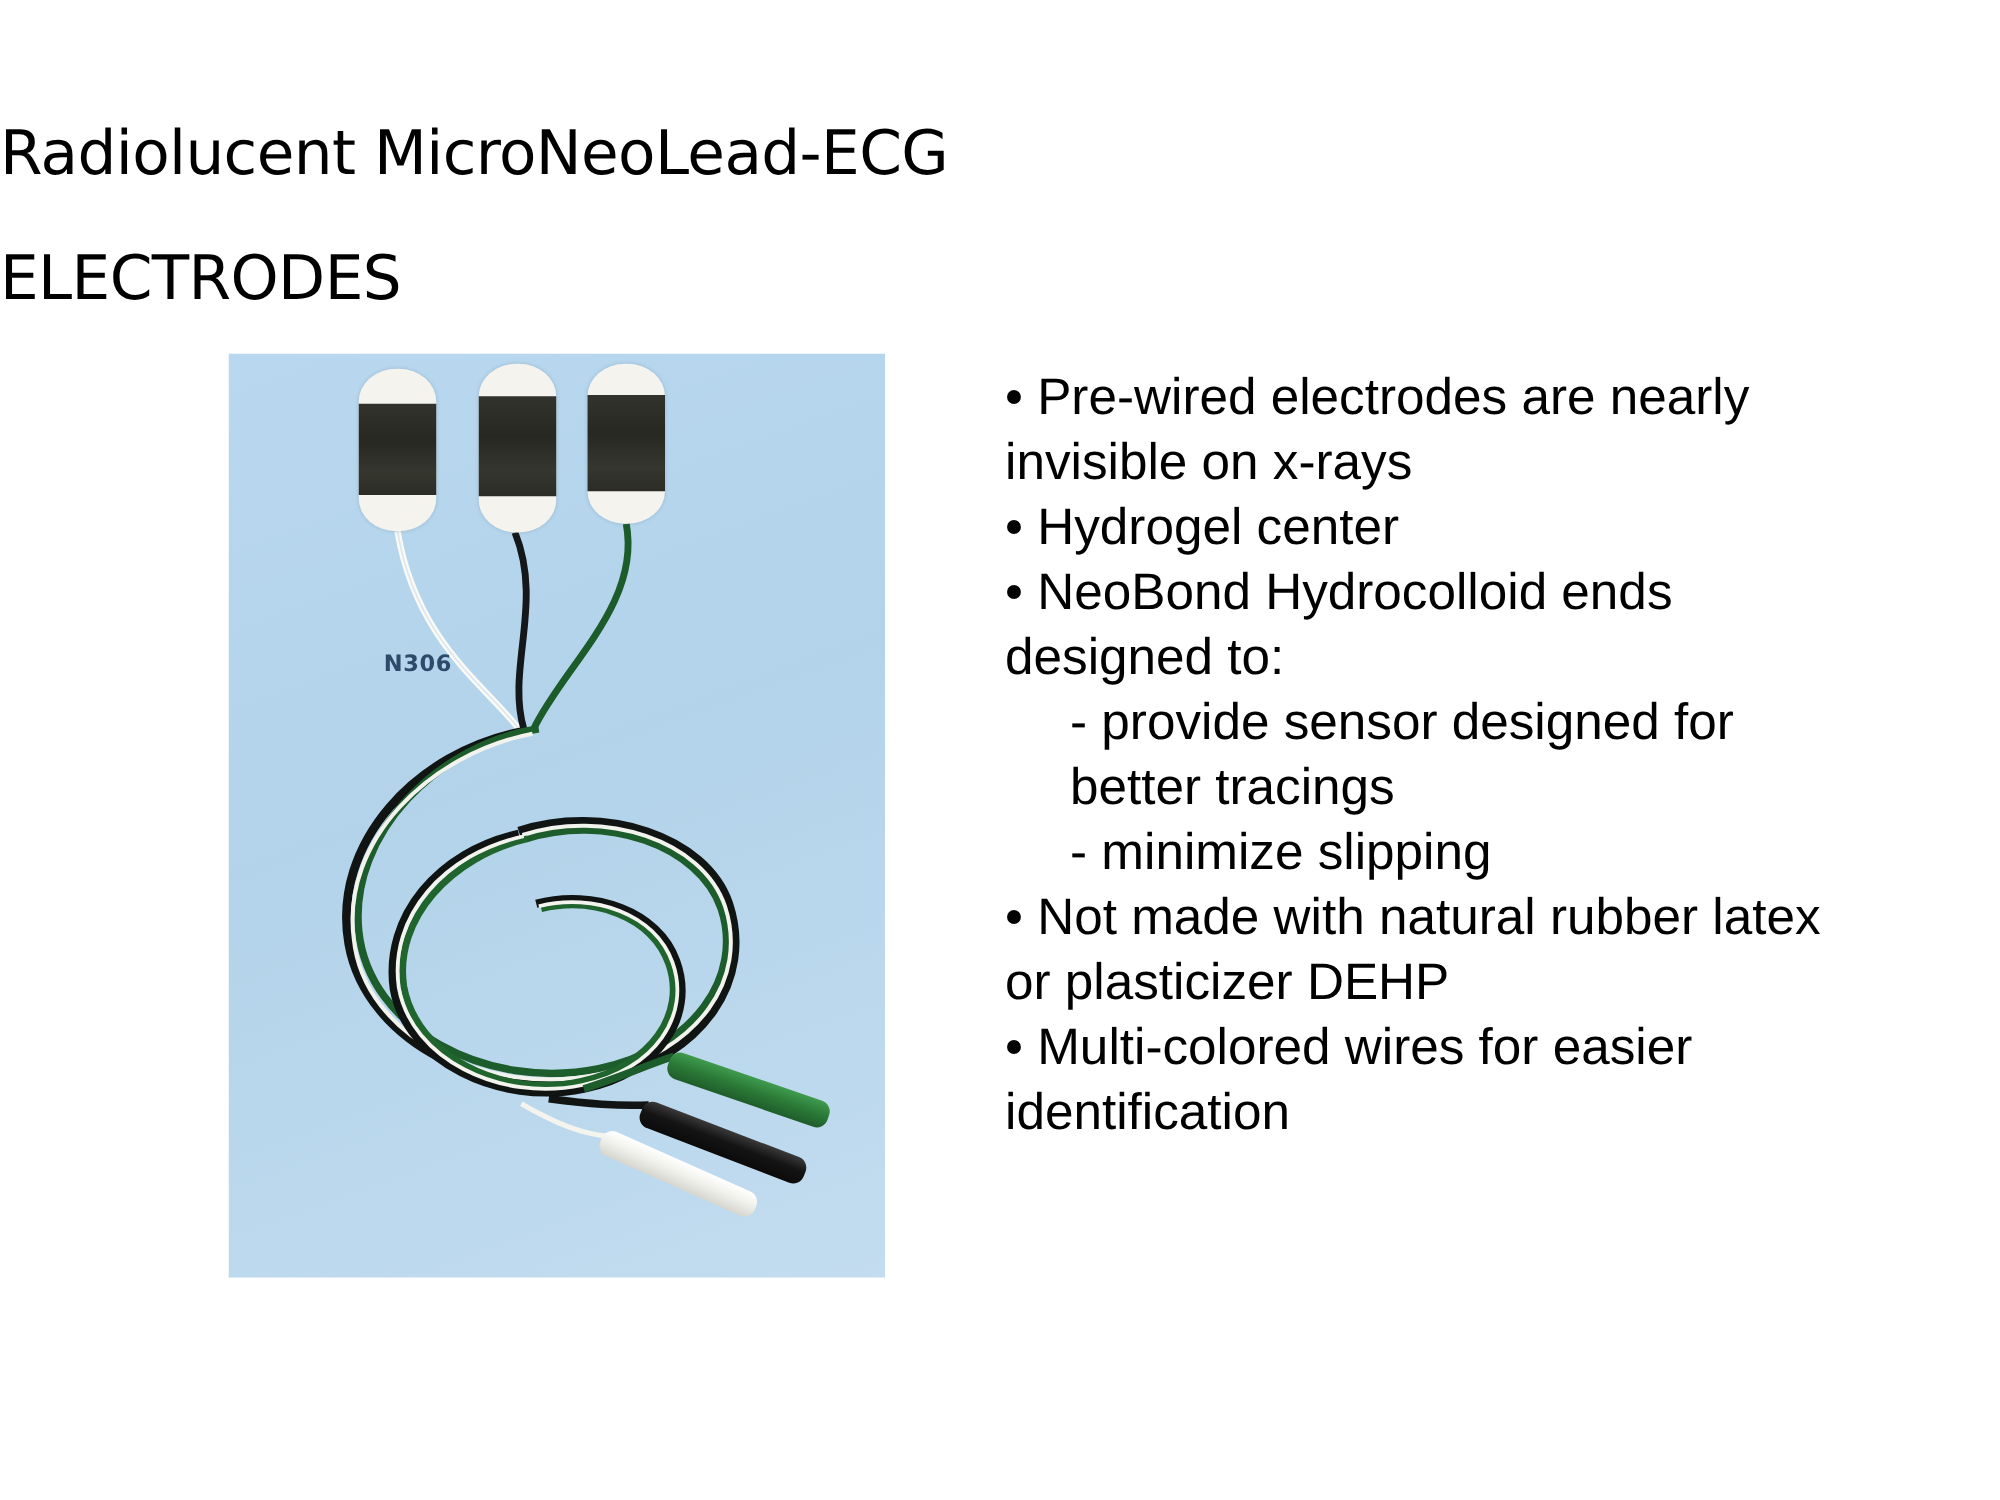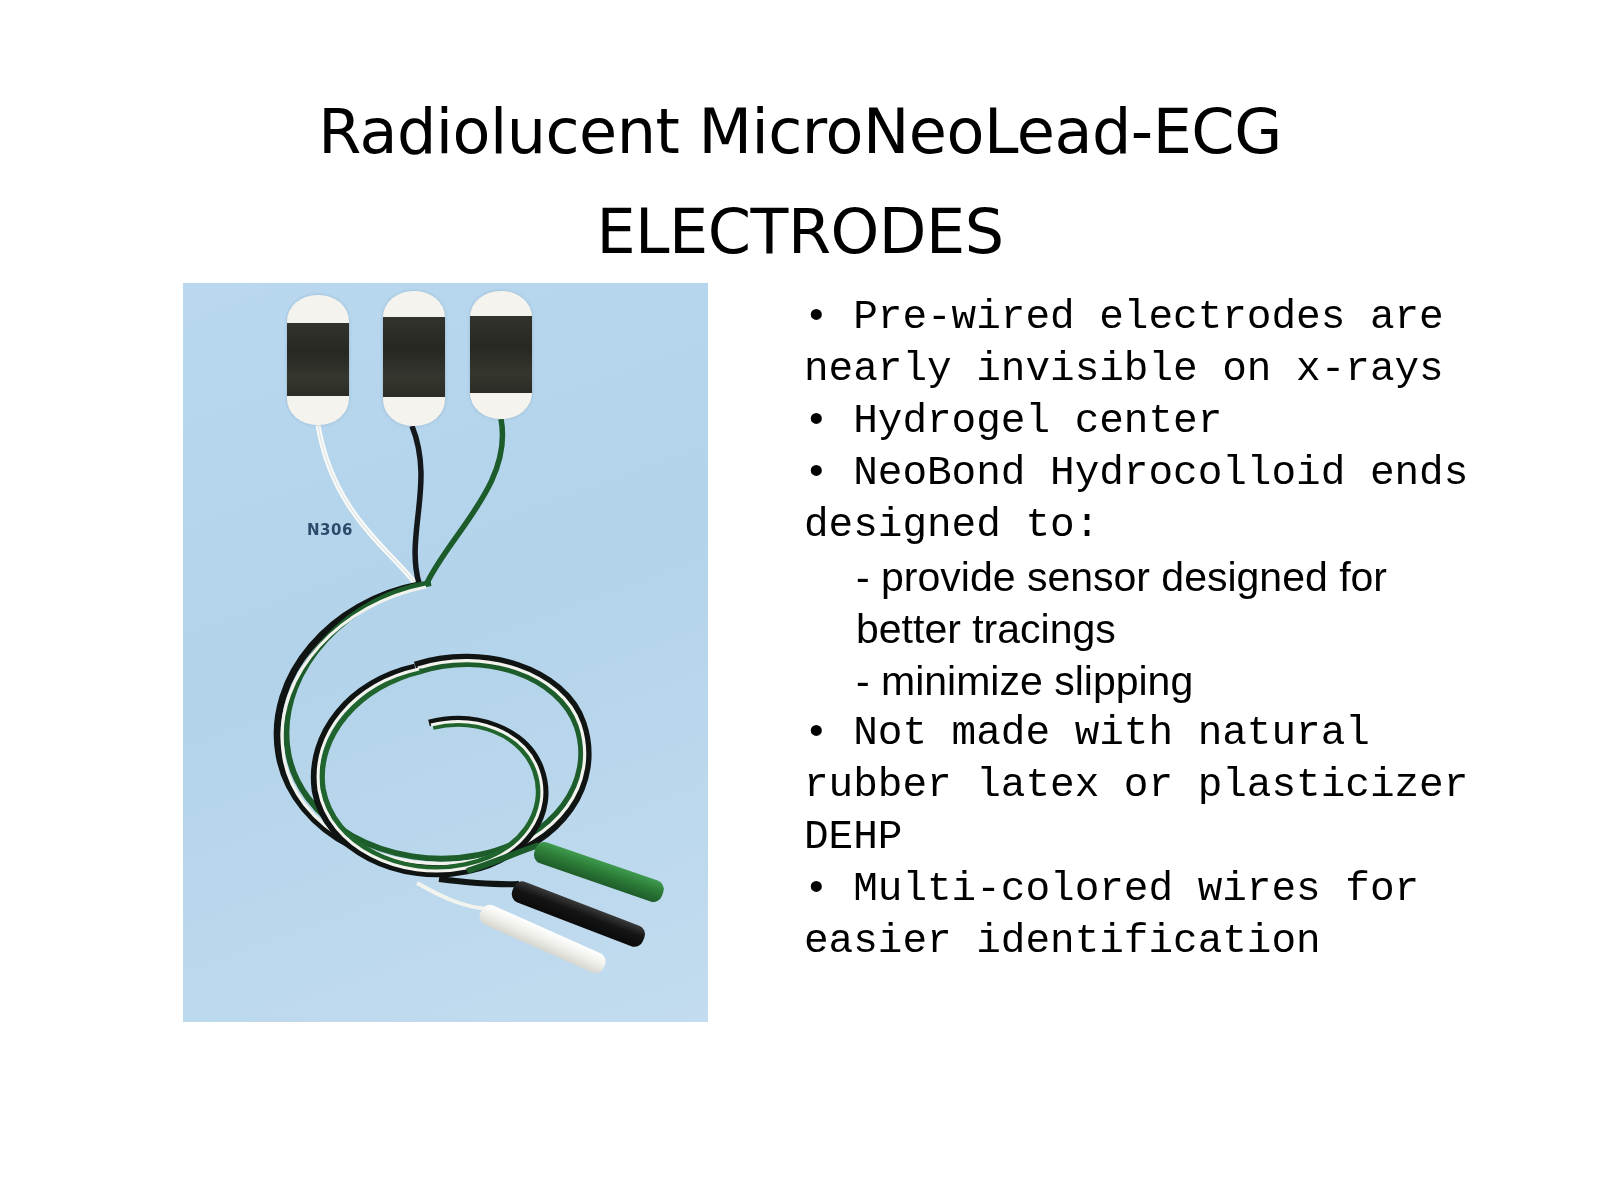--- a/index.html
+++ b/index.html
@@ -15,23 +15,23 @@
     font-family: "Liberation Sans", sans-serif;
     color: #000000;
   }
 
   
   #slide-title {
     position: absolute;
     left: 0;
     top: 40px;
     width: 1600px;
-    text-align: center;
+    text-align: left;
     font-family: "DejaVu Sans", sans-serif;
-    font-size: 62px;
+    font-size: 49px;
     line-height: 100px;
     font-weight: 400;
     letter-spacing: -0.5px;
     color: #000000;
   }
   #slide-title .title-line {
     display: block;
     white-space: nowrap;
   }
 
@@ -79,21 +79,21 @@
     width: 525px;
     height: 739px;
   }
 
   
   #product-code {
     position: absolute;
     left: 124px;
     top: 238px;
     font-family: "DejaVu Sans", sans-serif;
-    font-size: 15px;
+    font-size: 18px;
     font-weight: 700;
     color: #2d4a6b;
     letter-spacing: 0.5px;
   }
 
   
   .connector {
     position: absolute;
     border-radius: 9px;
     transform-origin: left center;
@@ -128,21 +128,20 @@
     line-height: 52px;
     color: #000000;
   }
   #bullet-list .bullet-item {
     margin: 0;
     padding: 0;
     text-indent: 0;
   }
   #bullet-list .bullet-item.level-1 {
     padding-left: 0;
-    font-family: Liberation Mono, monospace;
   }
   #bullet-list .bullet-item.level-2 {
     padding-left: 52px;
   }
 </style>
 </head>
 <body>
 
 <h1 id="slide-title">
   <span class="title-line">Radiolucent MicroNeoLead-ECG</span>

